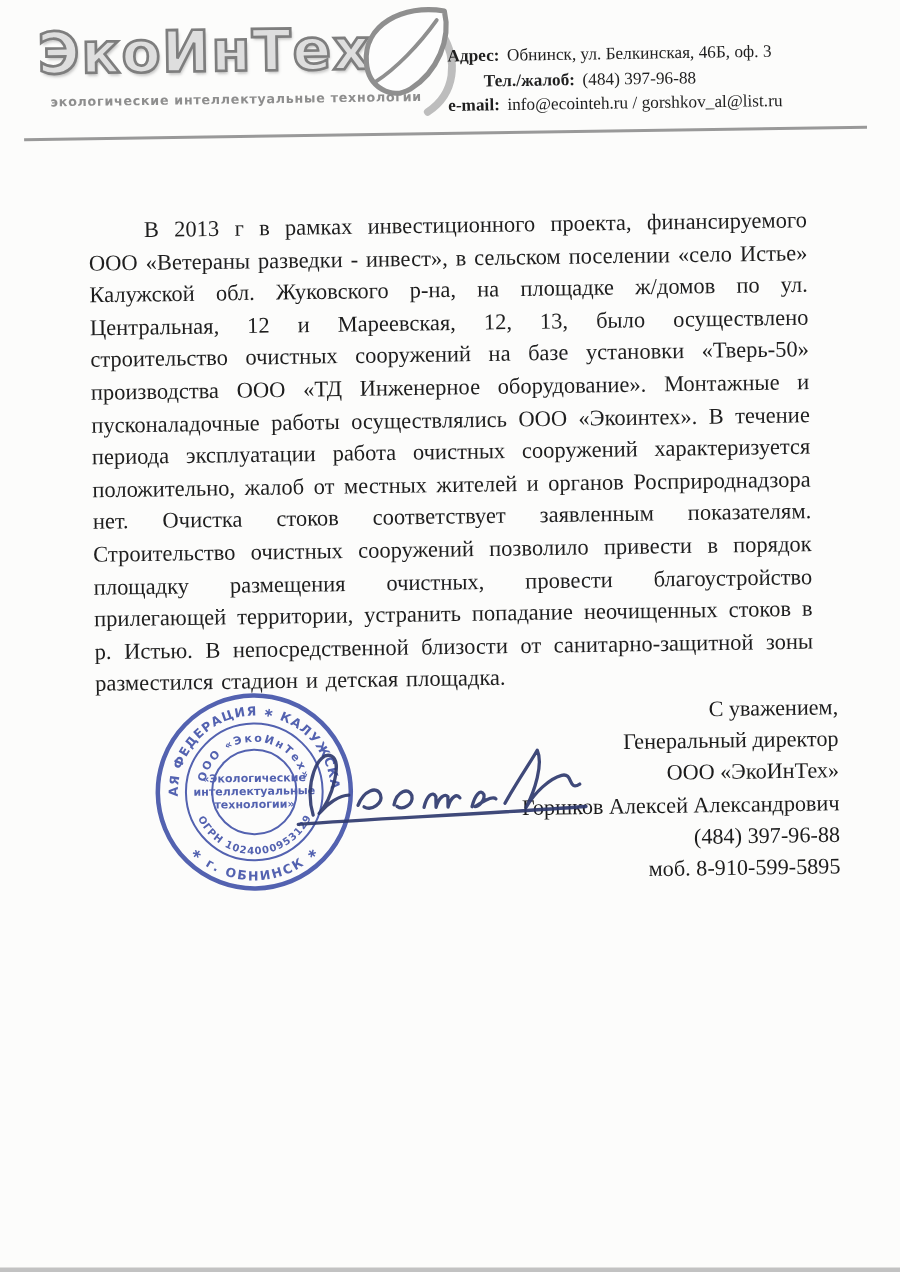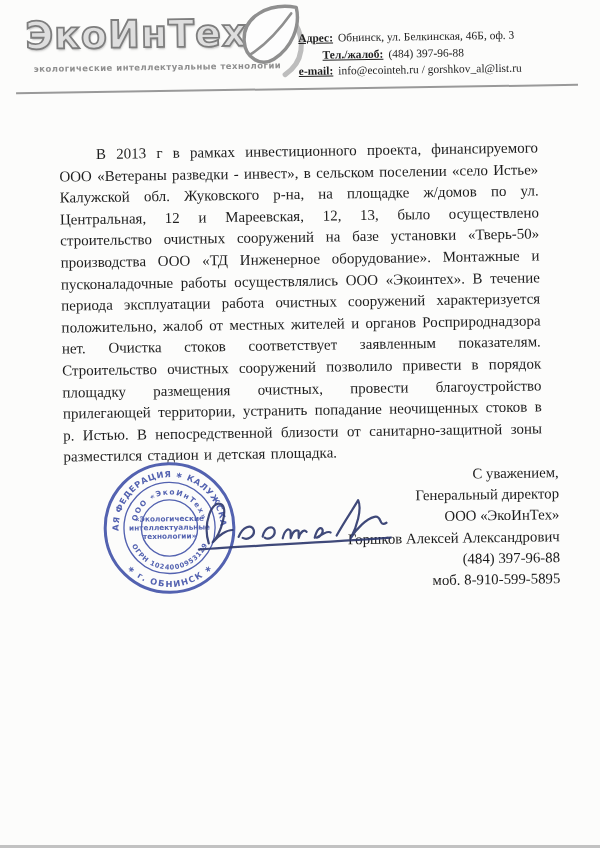--- a/index.html
+++ b/index.html
@@ -24,21 +24,21 @@
     font-family:"DejaVu Sans", sans-serif; font-weight:bold; font-size:8.5px;
     letter-spacing:0.45px; color:#8e8e8e; white-space:nowrap;
   }
   .leaf-wrap { position:absolute; left:196px; top:-8px; width:86px; height:82px; }
 
   .contacts {
     position:absolute; left:303px; top:30px; width:287px;
     font-size:11.5px; line-height:16.5px; color:#1f1f1f;
   }
   .contacts .row2 { padding-left:24px; }
-  .c-label { font-weight:bold; text-decoration:underline; }
+  .c-label { font-weight:bold; }
   .c-val { margin-left:5px; }
 
   .head-rule { position:absolute; left:20px; top:88px; width:562px; height:2px; background:#999; }
 
   
   .body-text {
     position:absolute; left:62px; top:126px; width:479px;
     font-size:15px; line-height:21.6px; text-align:justify; text-indent:37px;
     color:#1e1e1e; word-spacing:1.5px;
   }

